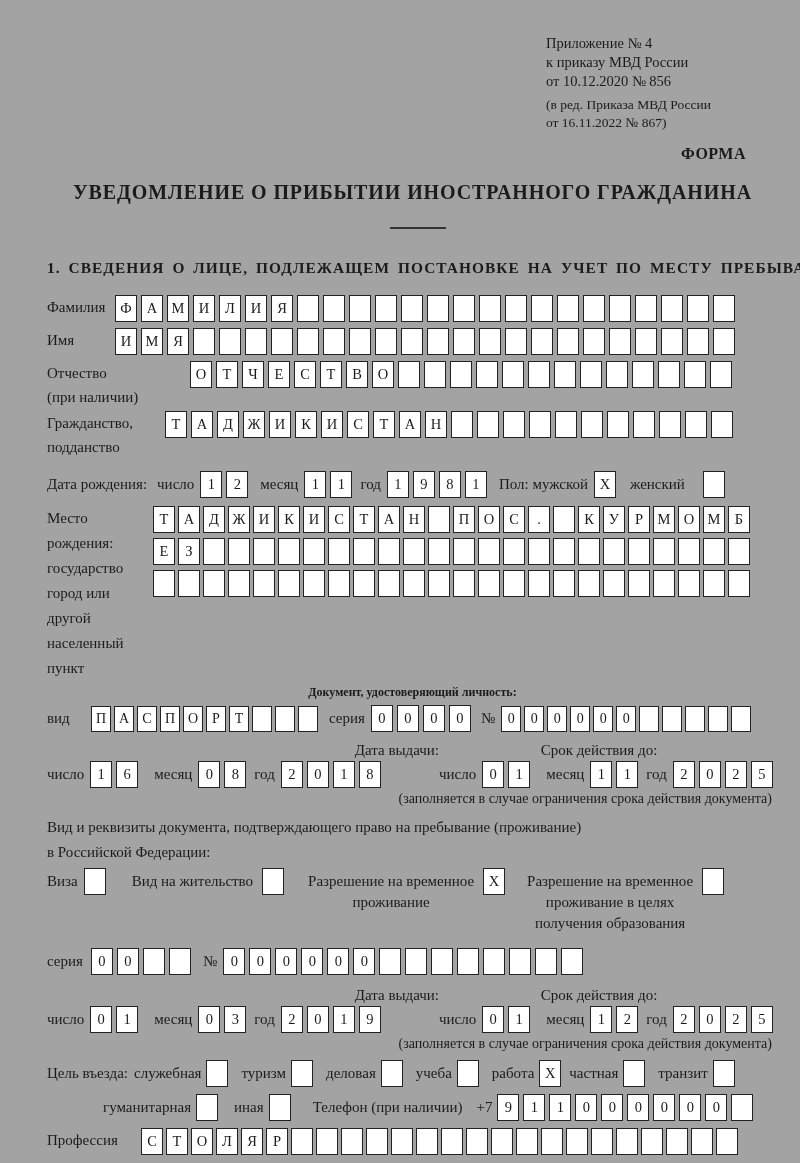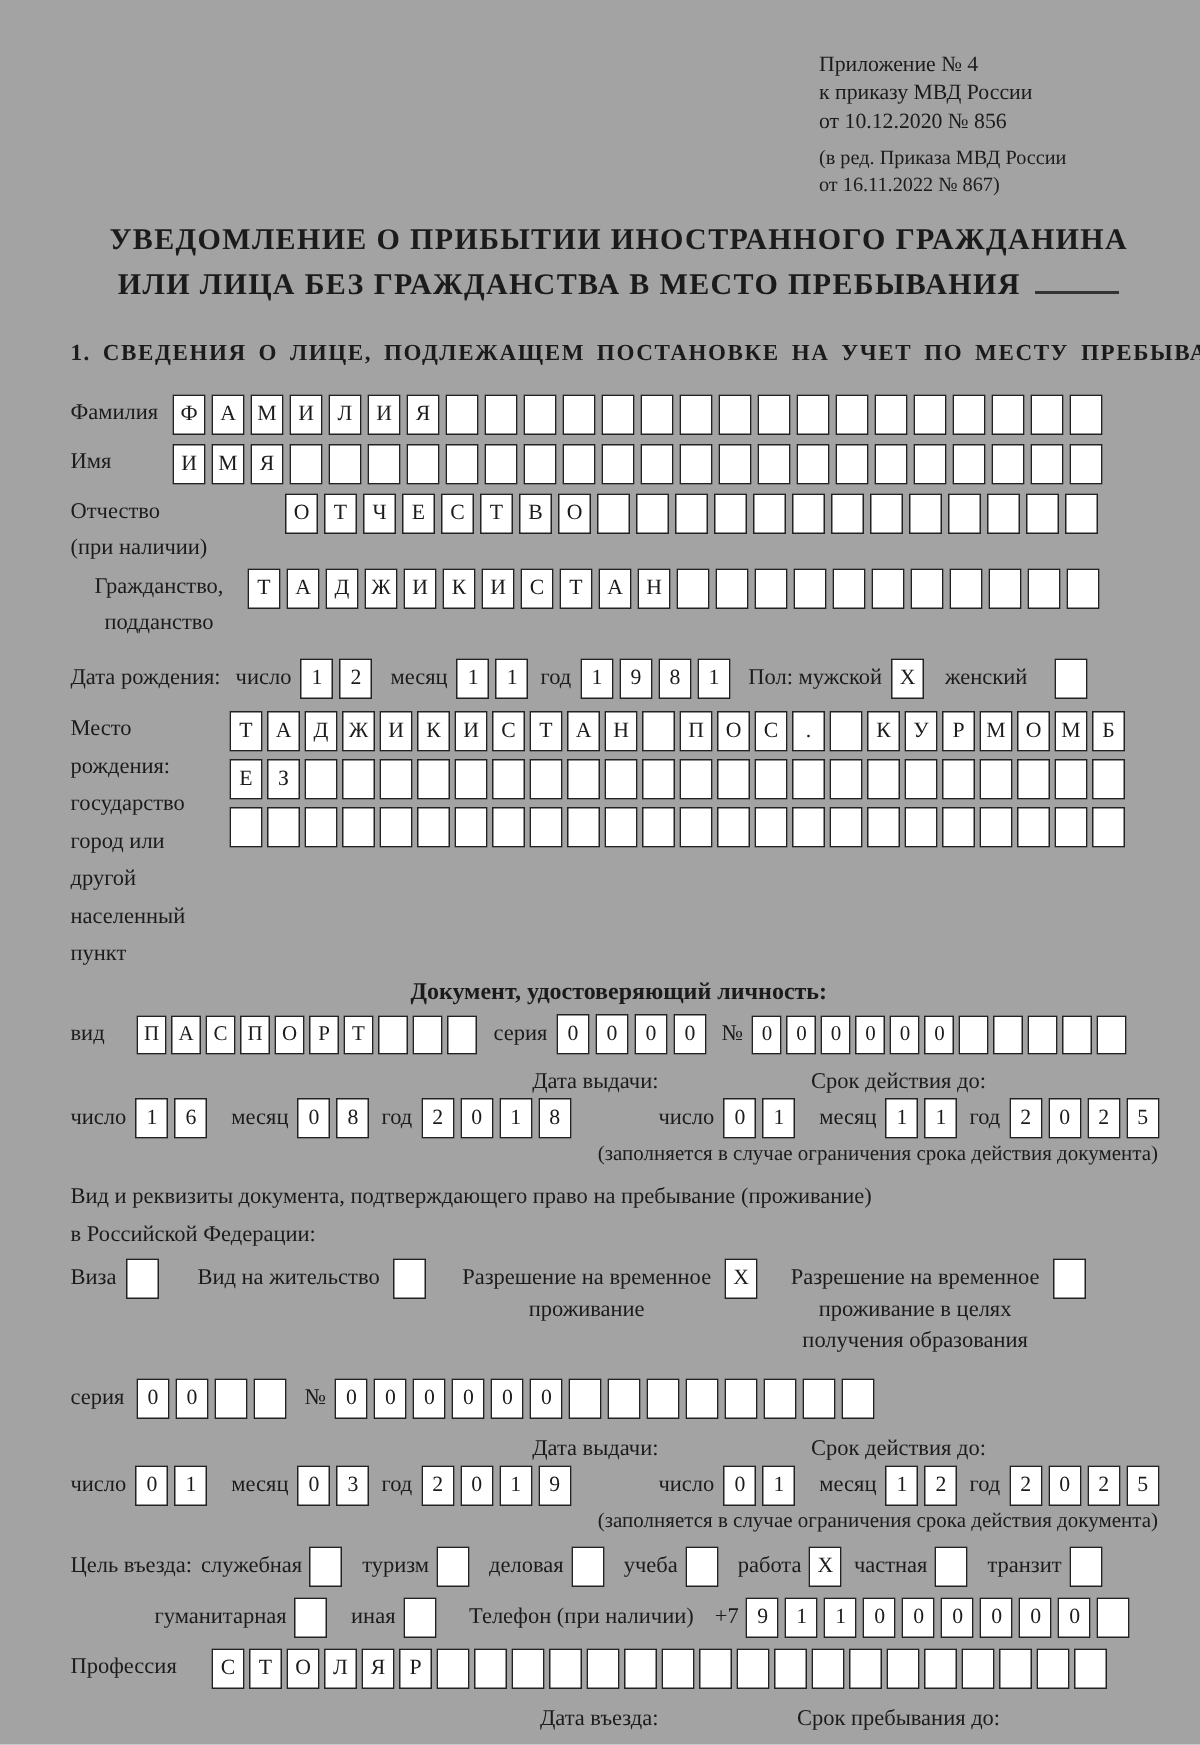--- a/index.html
+++ b/index.html
@@ -24,21 +24,21 @@
     font-size:14.5px;background:#fff;
   }
   .p25 .cell{margin-right:3px;}
   .sm .cell{width:20px;height:26px;margin-right:3px;font-size:14px;}
   .w-sur{width:68px;}
   .w-pat{width:143px;line-height:24px;}
   .w-cit{width:118px;line-height:24px;}
   .w-bp{width:106px;line-height:25px;}
   .stack{display:flex;flex-direction:column;}
   .stack .cells{margin-bottom:5px;}
-  .center-b{text-align:center;font-weight:bold;font-size:16px;margin:2px 0 5px;}
+  .center-b{text-align:center;font-weight:bold;font-size:12px;margin:2px 0 5px;}
   .dhead{display:flex;font-size:15px;margin-bottom:2px;}
   .dhead .hl{width:392px;text-align:right;}
   .dhead .hr{width:320px;text-align:center;}
   .dates{display:flex;font-size:15px;margin-bottom:3px;}
   .dates .half{display:flex;align-items:center;}
   .dates .hl{width:392px;}
   .dlabel{margin-right:6px;}
   .note-r{font-size:14px;text-align:right;margin:0 4px 8px;padding-right:2px;}
   .intro{font-size:15px;line-height:1.65;margin-bottom:3px;}
   .opts{display:flex;align-items:flex-start;margin:2px 0 14px;font-size:15px;}
@@ -57,24 +57,25 @@
   <div class="annex">
     <div>Приложение № 4</div>
     <div>к приказу МВД России</div>
     <div>от 10.12.2020 № 856</div>
     <div class="ed">
       <div>(в ред. Приказа МВД России</div>
       <div>от 16.11.2022 № 867)</div>
     </div>
   </div>
 
+  <div class="forma">ФОРМА</div>
 
   <div class="title">
     <div>УВЕДОМЛЕНИЕ О ПРИБЫТИИ ИНОСТРАННОГО ГРАЖДАНИНА</div>
-    <div><span>ИЛИ ЛИЦА БЕЗ ГРАЖДАНСТВА В МЕСТО ПРЕБЫВАНИЯ</span><span class="uline"></span></div>
+    <div><span class="uline"></span></div>
   </div>
 
   <div class="sec-head">1. СВЕДЕНИЯ О ЛИЦЕ, ПОДЛЕЖАЩЕМ ПОСТАНОВКЕ НА УЧЕТ ПО МЕСТУ ПРЕБЫВАНИЯ</div>
 
   <div class="row">
     <span class="lbl pt w-sur">Фамилия</span>
     <span class="cells">
         <span class="cell">Ф</span>
         <span class="cell">А</span>
         <span class="cell">М</span>
@@ -155,21 +156,21 @@
         <span class="cell"></span>
         <span class="cell"></span>
         <span class="cell"></span>
         <span class="cell"></span>
         <span class="cell"></span>
         <span class="cell"></span>
         <span class="cell"></span>
       </span>
   </div>
 
-  <div class="row" style="margin-bottom:12px;text-align:center;">
+  <div class="row" style="margin-bottom:12px;">
     <span class="lbl w-cit">
       <span>Гражданство,</span><br>
       <span>подданство</span>
     </span>
     <span class="cells">
         <span class="cell">Т</span>
         <span class="cell">А</span>
         <span class="cell">Д</span>
         <span class="cell">Ж</span>
         <span class="cell">И</span>

